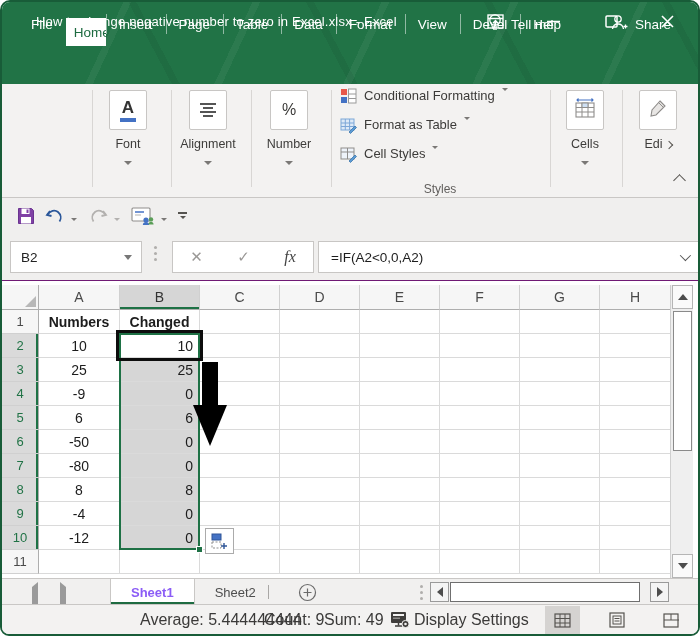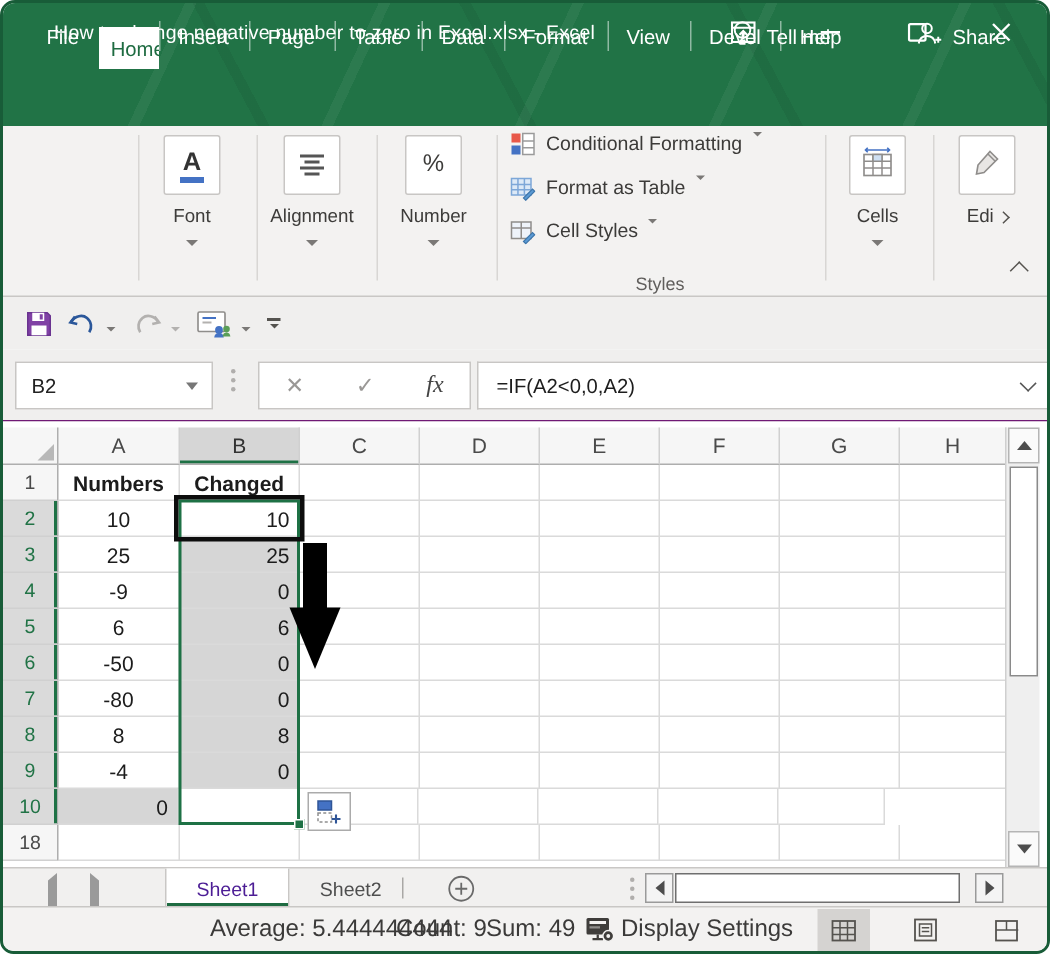--- a/index.html
+++ b/index.html
@@ -133,21 +133,21 @@
   .tri-rt { width:0; height:0; border-top:5px solid transparent; border-bottom:5px solid transparent;
       border-left:6px solid #4d4d4d; }
 
   
   .sheetbar { position:absolute; left:0; top:576px; width:100%; height:26px; background:#f1f0ef;
       border-top:1px solid #c9c7c5; }
   .snav { position:absolute; top:8px; }
   .snav .t { border-right-color:#9a9a9a; border-left-color:#9a9a9a; }
   .sheet-tabs { position:absolute; left:108px; top:0; height:26px; display:flex; }
   .stab { height:100%; display:flex; align-items:center; padding:0 20px; font-size:13px; color:#4e4e4e; }
-  .stab.active { background:#fff; color:#4c1d95; font-weight:400; border-left:1px solid #c9c7c5;
+  .stab.active { background:#fff; color:#8b5cf6; font-weight:700; border-left:1px solid #c9c7c5;
       border-right:1px solid #c9c7c5; box-shadow:inset 0 -3px 0 #1e6b41; }
   .stab-sep { position:absolute; left:266px; top:6px; width:1px; height:14px; background:#a9a7a5; }
   .addsheet { position:absolute; left:296px; top:4px; }
   .hscroll { position:absolute; left:428px; top:3px; height:20px; width:240px; }
   .hs-btn { position:absolute; top:0; width:19px; height:20px; background:#f4f4f4; border:1px solid #9a9a9a;
       display:flex; align-items:center; justify-content:center; }
   .hs-thumb { position:absolute; left:20px; top:0; width:190px; height:20px; background:#fff;
       border:1px solid #6f6f6f; }
 
   
@@ -511,30 +511,31 @@
           <div class="gcell right selbg" style="width: 80px;">0</div>
           <div class="gcell" style="width: 80px;"></div>
           <div class="gcell" style="width: 80px;"></div>
           <div class="gcell" style="width: 80px;"></div>
           <div class="gcell" style="width: 80px;"></div>
           <div class="gcell" style="width: 80px;"></div>
           <div class="gcell" style="width: 71px;"></div>
         </div>
         <div class="grow">
           <div class="rhdr sel">10</div>
+          <div class="gcell center" style="width: 81px;">-12</div>
           <div class="gcell right selbg" style="width: 80px;">0</div>
           <div class="gcell" style="width: 80px;"></div>
           <div class="gcell" style="width: 80px;"></div>
           <div class="gcell" style="width: 80px;"></div>
           <div class="gcell" style="width: 80px;"></div>
           <div class="gcell" style="width: 80px;"></div>
           <div class="gcell" style="width: 71px;"></div>
         </div>
         <div class="grow">
-          <div class="rhdr">18</div>
+          <div class="rhdr">11</div>
           <div class="gcell center" style="width: 81px;"></div>
           <div class="gcell right" style="width: 80px;"></div>
           <div class="gcell" style="width: 80px;"></div>
           <div class="gcell" style="width: 80px;"></div>
           <div class="gcell" style="width: 80px;"></div>
           <div class="gcell" style="width: 80px;"></div>
           <div class="gcell" style="width: 80px;"></div>
           <div class="gcell" style="width: 71px;"></div>
         </div>
       </div>

